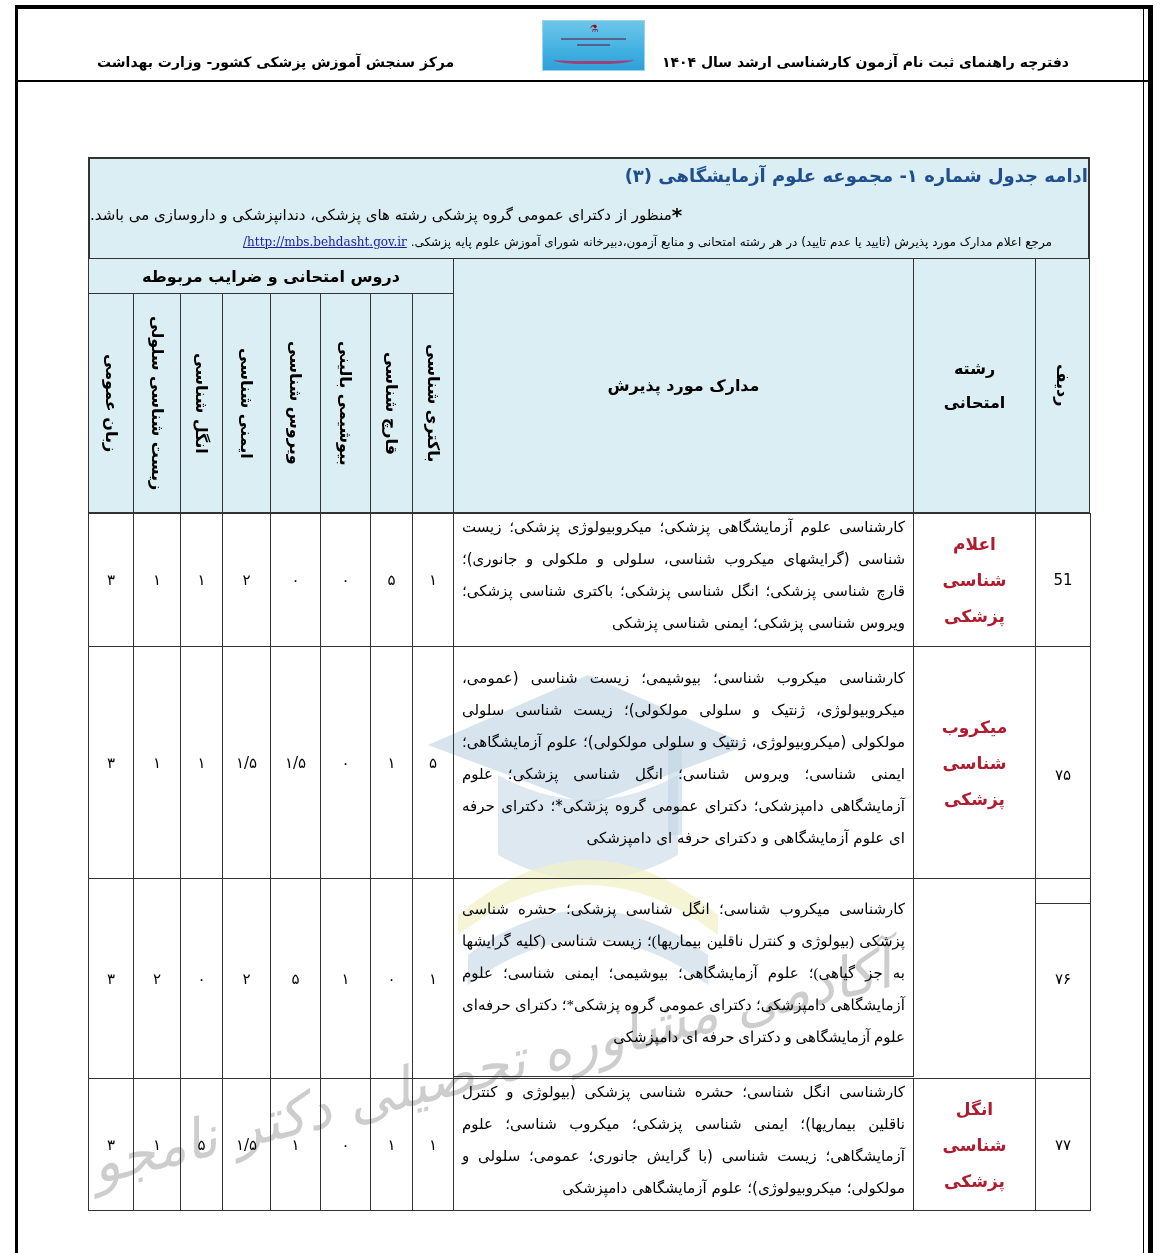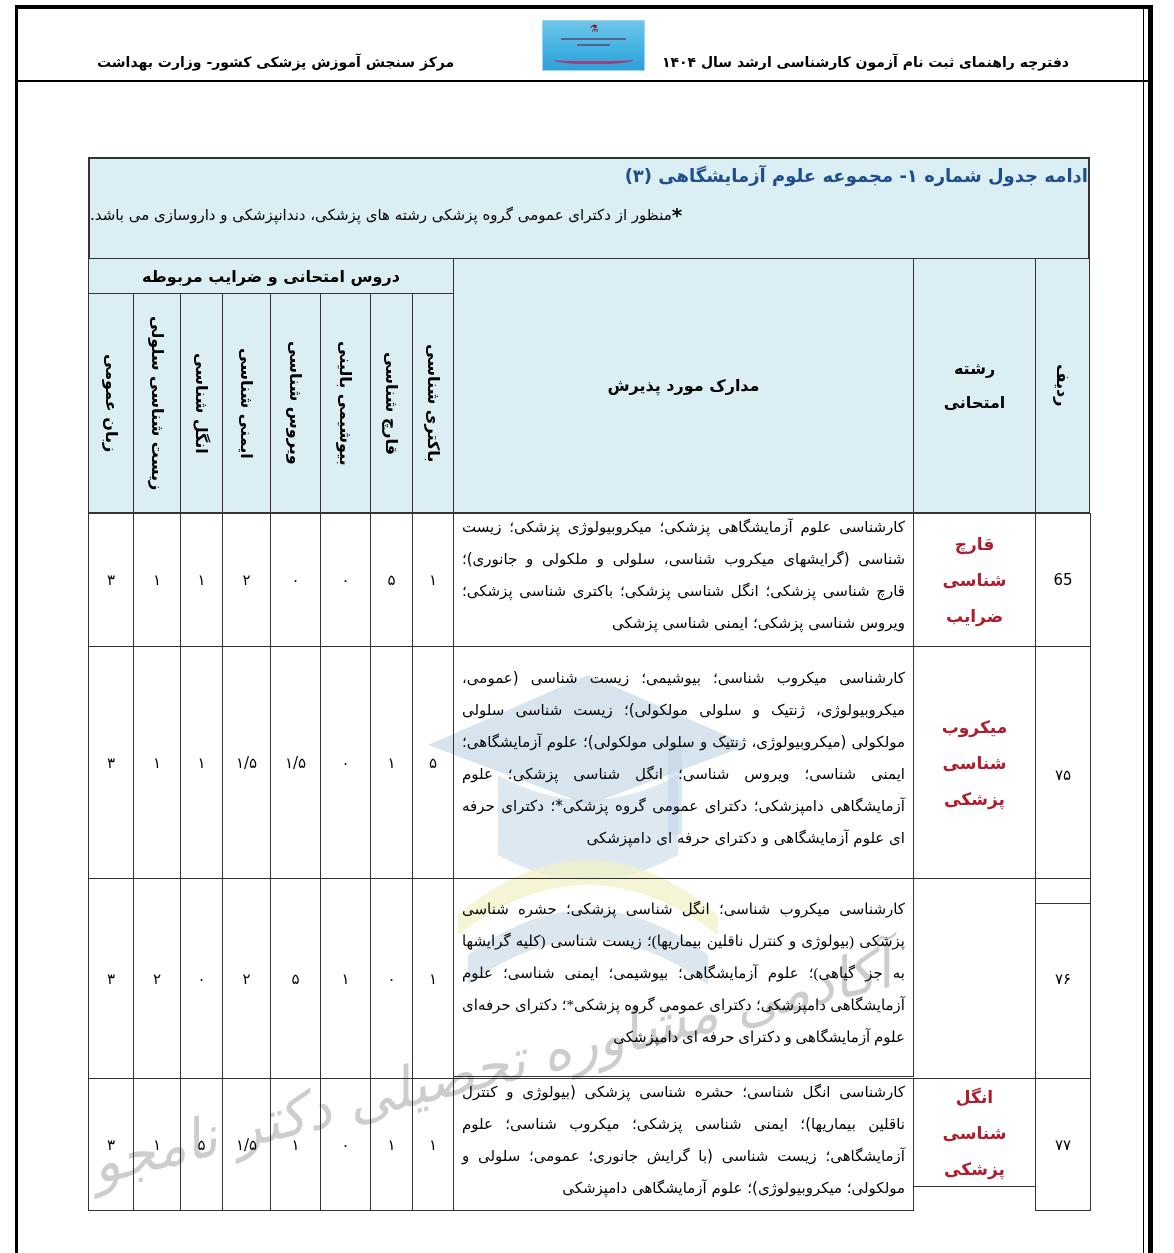--- a/index.html
+++ b/index.html
@@ -92,20 +92,24 @@
   <div class="l2"></div>
   <div class="l3"></div>
 </div>
 
 <div class="tbl">
 
   <div class="band">
     <div class="band-title">ادامه جدول شماره ۱- مجموعه علوم آزمایشگاهی (۳)</div>
     <div class="band-note">
       <span class="star">*</span><span>منظور از دکترای عمومی گروه پزشکی رشته های پزشکی، دندانپزشکی و داروسازی می باشد.</span>
+    </div>
+    <div class="band-ref">
+      <span>مرجع اعلام مدارک مورد پذیرش (تایید یا عدم تایید) در هر رشته امتحانی و منابع آزمون،دبیرخانه شورای آموزش علوم پایه پزشکی.</span>
+      <a href="#">http://mbs.behdasht.gov.ir/</a>
     </div>
   </div>
 
   <div class="cell hcell" style="left:947px; top:101px; width:55px; height:255px;">
     <span class="vtext">ردیف</span>
   </div>
   <div class="cell hcell" style="left:825px; top:101px; width:123px; height:255px; line-height:34px; padding:0 20px;">
     <span>رشته امتحانی</span>
   </div>
   <div class="cell hcell" style="left:0px; top:101px; width:366px; height:36px;">
@@ -144,24 +148,24 @@
     <div class="cell hcell" style="left: 92px; top: 136px; width: 43px; height: 220px;">
       <span class="vtext">انگل شناسی</span>
     </div>
     <div class="cell hcell" style="left: 45px; top: 136px; width: 48px; height: 220px;">
       <span class="vtext two" style="max-height: 180px; line-height: 22px;">زیست شناسی سلولی</span>
     </div>
     <div class="cell hcell" style="left: 0px; top: 136px; width: 46px; height: 220px;">
       <span class="vtext">زبان عمومی</span>
     </div>
     <div class="cell num" style="left: 947px; top: 356px; width: 56px; height: 134px;">
-      <span>65</span>
+      <span>51</span>
     </div>
     <div class="cell field" style="left: 825px; top: 356px; width: 123px; height: 134px; padding: 0px 24px;">
-      <span>قارچ شناسی ضرایب</span>
+      <span>اعلام شناسی پزشکی</span>
     </div>
     <div class="cell docs" style="left: 365px; top: 356px; width: 461px; height: 134px;">
       <span>کارشناسی علوم آزمایشگاهی پزشکی؛ میکروبیولوژی پزشکی؛ زیست شناسی (گرایشهای میکروب شناسی، سلولی و ملکولی و جانوری)؛ قارچ شناسی پزشکی؛ انگل شناسی پزشکی؛ باکتری شناسی پزشکی؛ ویروس شناسی پزشکی؛ ایمنی شناسی پزشکی</span>
     </div>
     <div class="cell num" style="left: 324px; top: 356px; width: 42px; height: 134px;">
       <span>۱</span>
     </div>
     <div class="cell num" style="left: 282px; top: 356px; width: 43px; height: 134px;">
       <span>۵</span>
     </div>
@@ -242,21 +246,21 @@
     </div>
     <div class="cell num" style="left: 45px; top: 721px; width: 48px; height: 201px;">
       <span>۲</span>
     </div>
     <div class="cell num" style="left: 0px; top: 721px; width: 46px; height: 201px;">
       <span>۳</span>
     </div>
     <div class="cell num" style="left: 947px; top: 921px; width: 56px; height: 133px;">
       <span>۷۷</span>
     </div>
-    <div class="cell field" style="left: 825px; top: 921px; width: 123px; height: 109px; padding: 0px 24px;">
+    <div class="cell field" style="left: 825px; top: 921px; width: 123px; height: 133px; padding: 0px 24px;">
       <span>انگل شناسی پزشکی</span>
     </div>
     <div class="cell docs" style="left: 365px; top: 921px; width: 461px; height: 133px;">
       <span>کارشناسی انگل شناسی؛ حشره شناسی پزشکی (بیولوژی و کنترل ناقلین بیماریها)؛ ایمنی شناسی پزشکی؛ میکروب شناسی؛ علوم آزمایشگاهی؛  زیست شناسی (با گرایش جانوری؛ عمومی؛ سلولی و مولکولی؛ میکروبیولوژی)؛ علوم آزمایشگاهی دامپزشکی</span>
     </div>
     <div class="cell num" style="left: 324px; top: 921px; width: 42px; height: 133px;">
       <span>۱</span>
     </div>
     <div class="cell num" style="left: 282px; top: 921px; width: 43px; height: 133px;">
       <span>۱</span>

